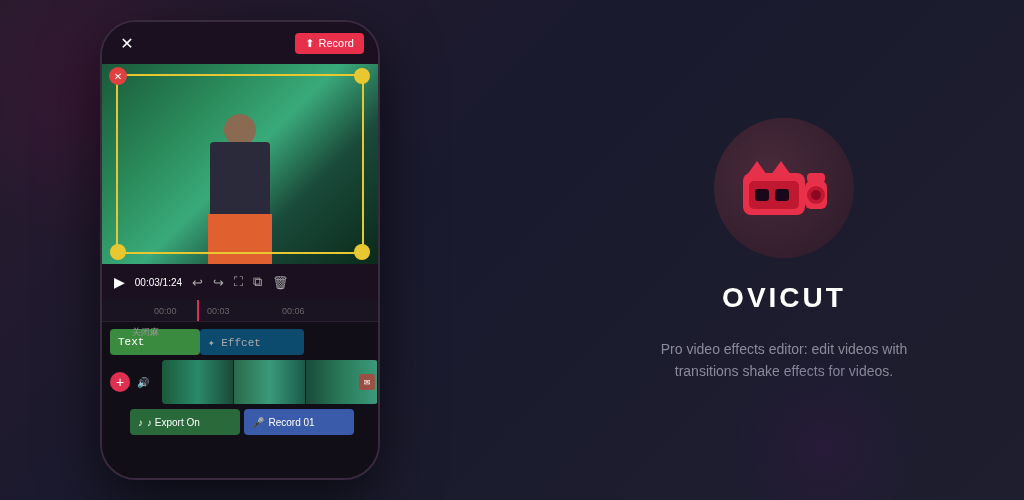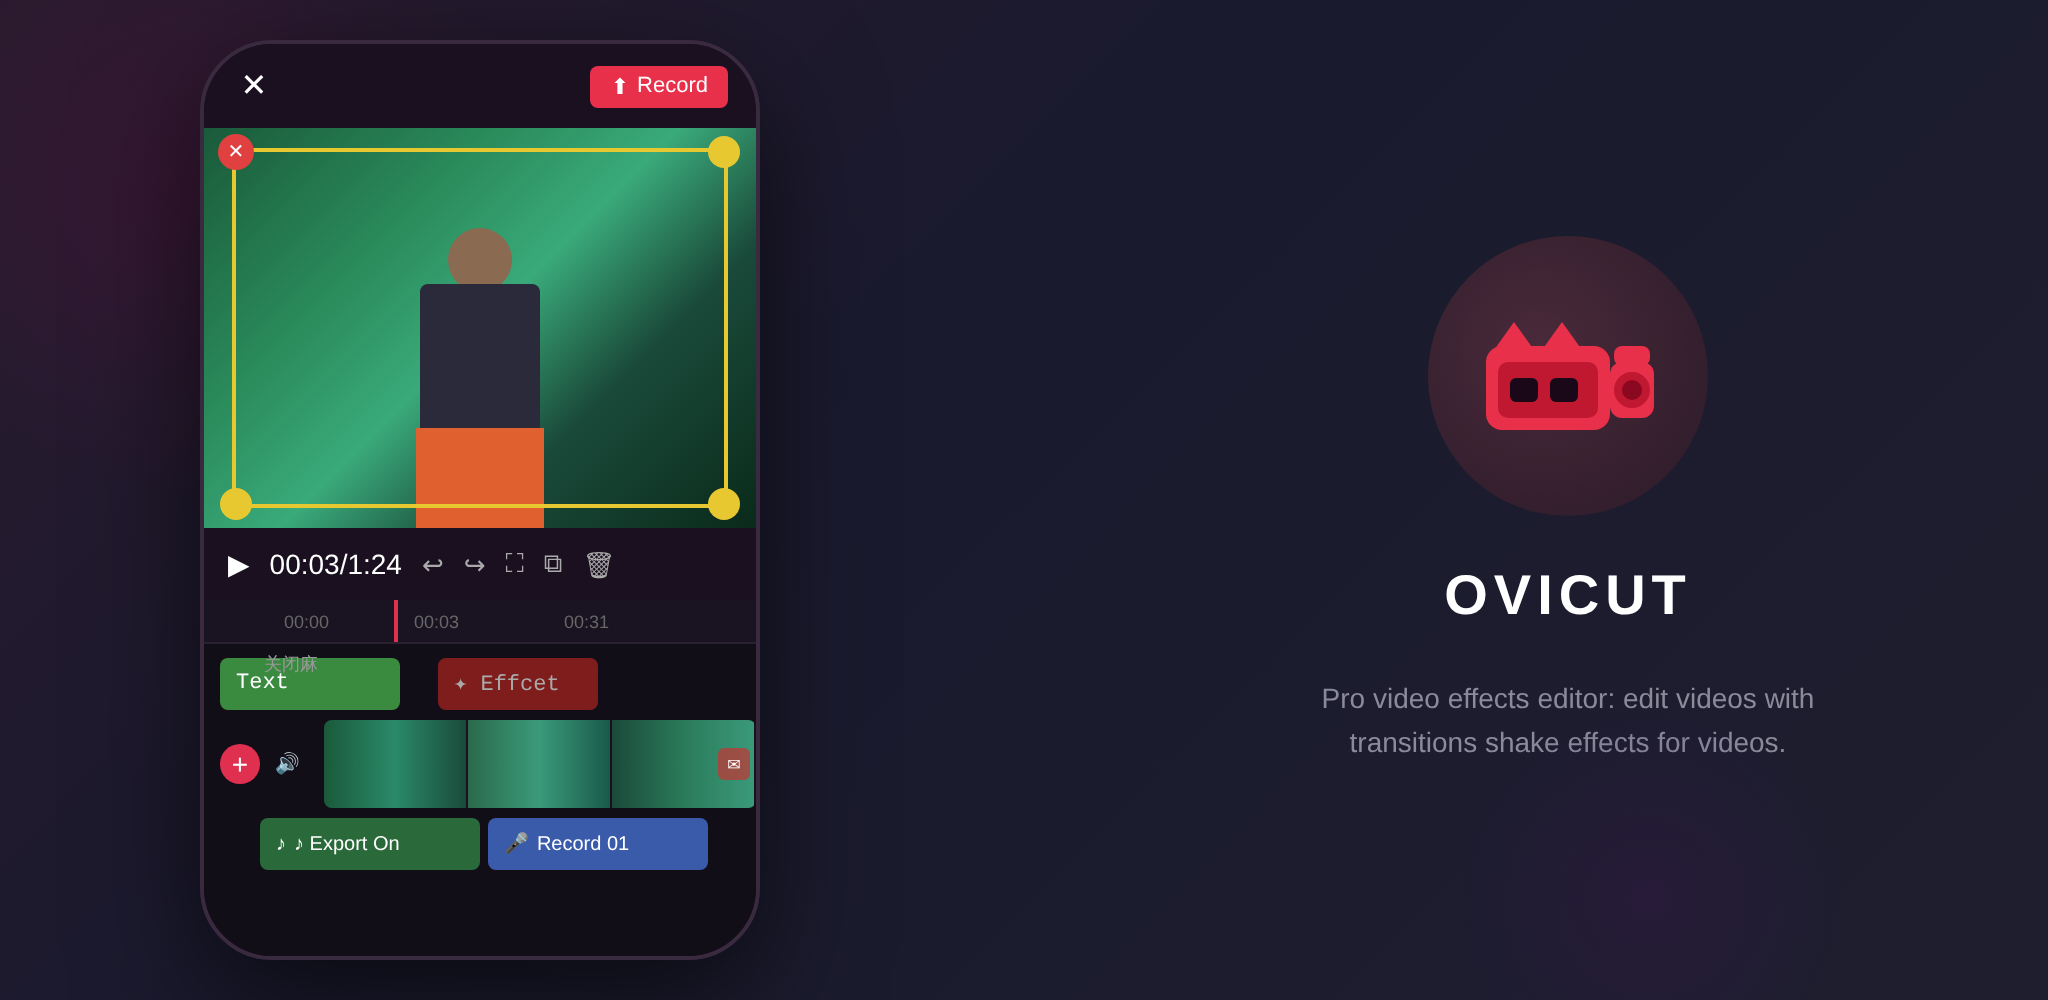--- a/index.html
+++ b/index.html
@@ -190,21 +190,21 @@
       gap: 10px;
     }
 
     .play-btn {
       color: #fff;
       font-size: 14px;
     }
 
     .time-display {
       color: #fff;
-      font-size: 14px;
+      font-size: 10px;
     }
 
     .control-icon {
       color: #aaa;
       font-size: 13px;
     }
 
     
     .timeline-area {
       position: absolute;
@@ -286,29 +286,29 @@
       display: flex;
       align-items: center;
       padding: 0 8px;
       color: #fff;
       font-size: 11px;
       width: 90px;
     }
 
     .effect-track-segment {
       height: 26px;
-      background: #7f1d1d;
+      background: #0c4a6e;
       border-radius: 4px;
       display: flex;
       align-items: center;
       padding: 0 8px;
       color: #aaa;
       font-size: 11px;
-      width: 80px;
-      margin-left: 19px;
+      width: 104px;
+      margin-left: 0;
     }
 
     
     .video-track {
       height: 44px;
       background: #2a2030;
       border-radius: 4px;
       display: flex;
       align-items: center;
       overflow: hidden;
@@ -502,23 +502,23 @@
       <span class="control-icon">↩</span>
       <span class="control-icon">↪</span>
       <span class="control-icon">⛶</span>
       <span class="control-icon">⧉</span>
       <span class="control-icon">🗑</span>
     </div>
 
     <div class="timeline-area">
 
       <div class="timeline-ruler">
-        <span class="ruler-mark" style="left:40px">00:00</span>
+        <span class="ruler-mark" style="left:52px">00:00</span>
         <span class="ruler-mark" style="left:105px">00:03</span>
-        <span class="ruler-mark" style="left:180px">00:31</span>
+        <span class="ruler-mark" style="left:180px">00:06</span>
 
         <div class="playhead"></div>
       </div>
 
       <div class="timeline-tracks">
 
         <div class="track-row-texts">
           <div class="text-track-segment">
             <span>Text</span>
           </div>

